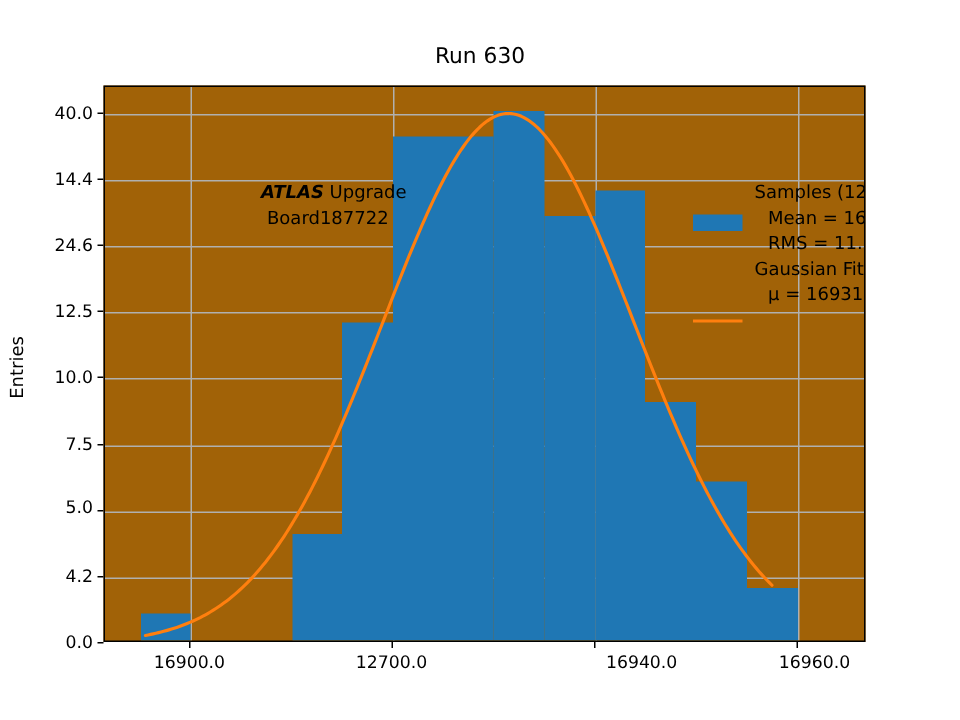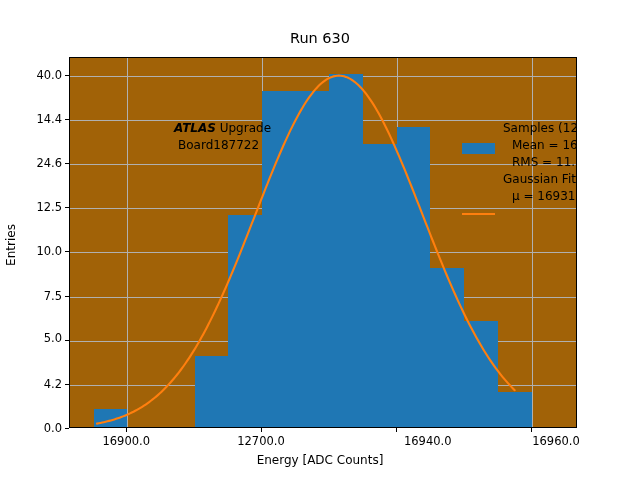--- a/index.html
+++ b/index.html
@@ -119,20 +119,19 @@
     </div>
   </div>
 
   <div id="xticks">
       <div class="xtick-label" style="left: 126.27px;">16900.0</div>
       <div class="xtick-mark" style="left: 126.27px;"></div>
       <div class="xtick-label" style="left: 261.02px;">12700.0</div>
       <div class="xtick-mark" style="left: 261.02px;"></div>
       <div class="xtick-label" style="left: 395.76px; margin-left: 32px;">16940.0</div>
       <div class="xtick-mark" style="left: 395.76px;"></div>
-      <div class="xtick-label" style="left: 556px;">16960.0</div>
+      <div class="xtick-label" style="left: 543px;">16960.0</div>
       <div class="xtick-mark" style="left: 530.51px;"></div>
     </div>
 
-  <div id="xlabel">Energy [ADC Counts]</div>
   <div id="ylabel">Entries</div>
 
 </div>
 
 </body></html>

